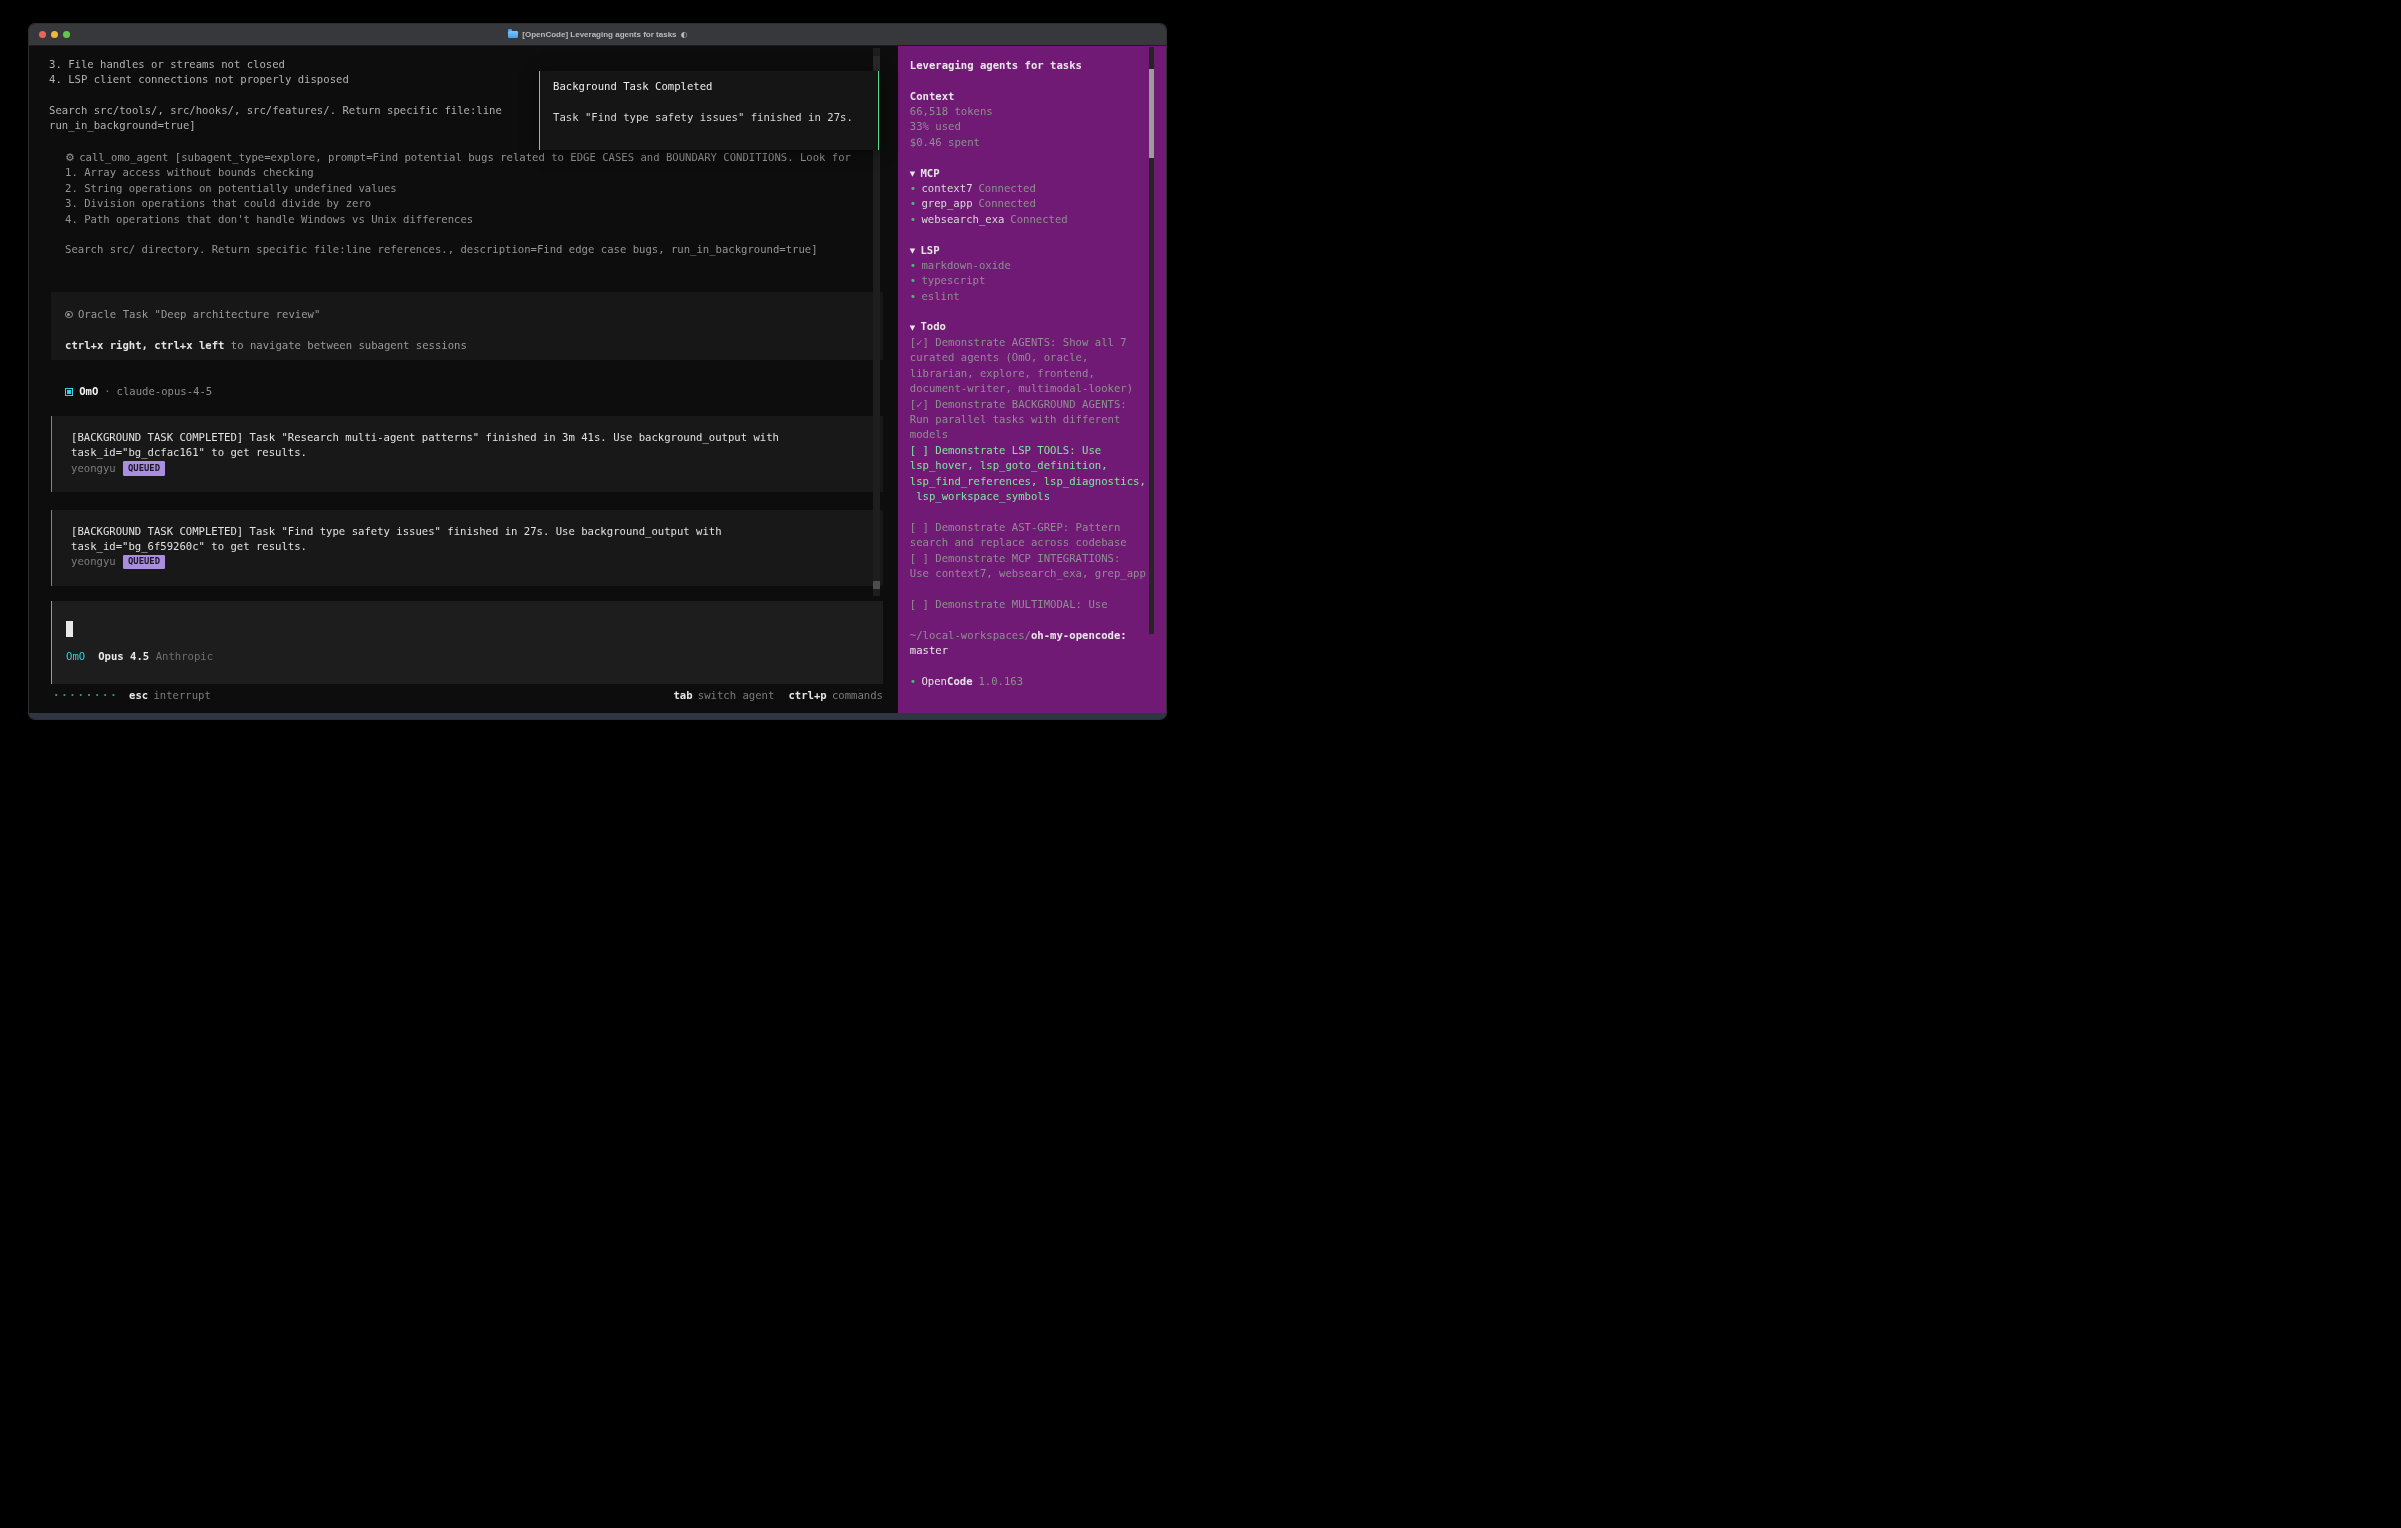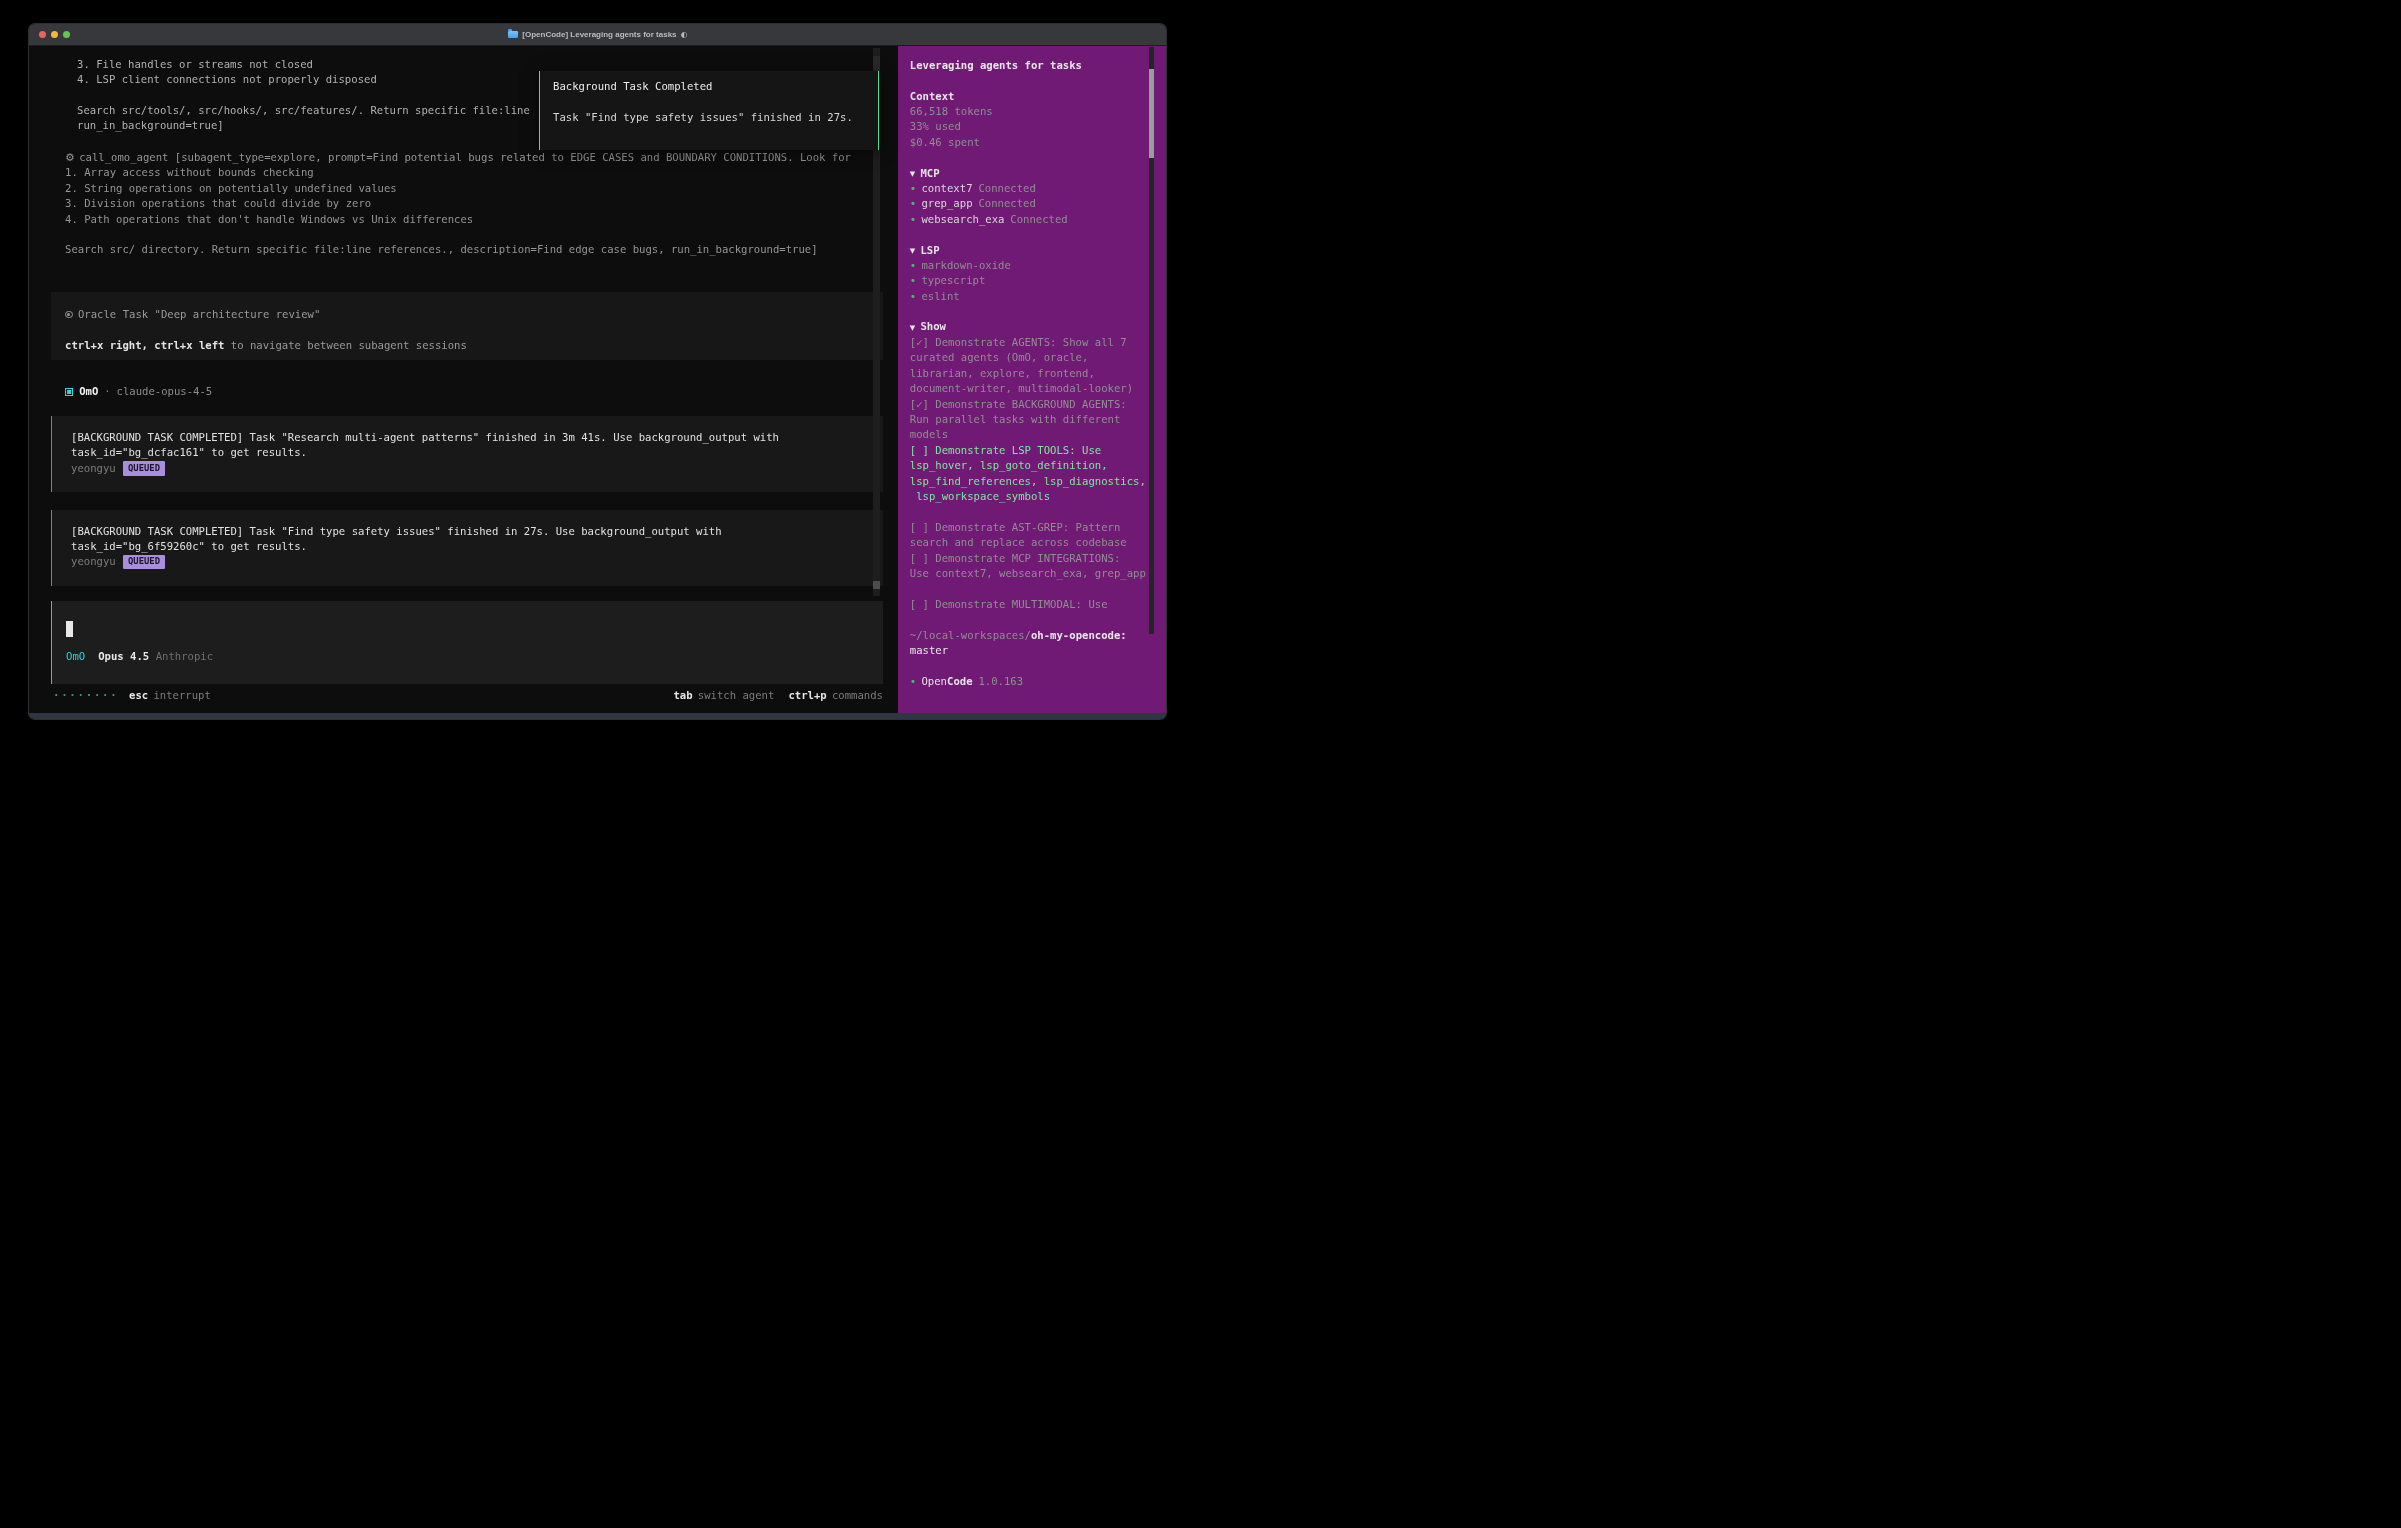--- a/index.html
+++ b/index.html
@@ -34,21 +34,21 @@
   .light { width: 7px; height: 7px; border-radius: 50%; }
   .light.red { background: #e8655a; }
   .light.yellow { background: #f0b73f; }
   .light.green { background: #63c74f; }
   .title-wrap { display: flex; align-items: center; gap: 4.1px; font-family: "Liberation Sans", sans-serif; font-size: 8px; font-weight: bold; color: #b9bbbe; }
   .folder-icon { position: relative; width: 10.6px; height: 7.7px; background: linear-gradient(#7cc4f7,#4a9fe8); border-radius: 1.2px; display: inline-block; }
   .folder-icon::before { content:""; position: absolute; left: 0; top: -1.8px; width: 4.7px; height: 2.4px; background: #4a9fe8; border-radius: 1.2px 1.2px 0 0; }
   .session-glyph { font-family: "DejaVu Sans", sans-serif; font-size: 7.7px; font-weight: normal; }
 
   
-  .scrollback { position: absolute; left: 48px; top: 32.5px; color: #b2b2b2; }
+  .scrollback { position: absolute; left: 20px; top: 32.5px; color: #b2b2b2; }
   .toolcall { position: absolute; left: 36px; top: 126px; color: #959595; }
   .toolcall .gear { margin-right: 4.7px; font-family: "DejaVu Sans", sans-serif; }
 
   .panel { position: absolute; left: 22px; width: 832px; background: #171717; }
   .oracle-panel { top: 268px; height: 68px; padding: 14.8px 0 0 14px; color: #9a9a9a; }
   .oracle-icon { display: inline-block; width: 7.7px; height: 7.7px; border: 1.2px solid #9a9a9a; border-radius: 50%; position: relative; vertical-align: -0.6px; margin-right: 5.3px; }
   .oracle-icon::after { content:""; position: absolute; left: 1.2px; top: 1.2px; width: 3px; height: 3px; border-radius: 50%; background: #9a9a9a; }
   .hint-keys { color: #e4e4e4; font-weight: bold; }
 
   .agent-row { position: absolute; left: 36px; top: 360px; height: 15.4px; display: flex; align-items: center; gap: 5.9px; }
@@ -241,21 +241,21 @@
     <div class="sb-line sb-header"><span class="tri">▼</span><span>LSP</span></div>
     <div>
 
         <div class="sb-line"><span class="bullet">•</span><span class="dim">markdown-oxide</span></div>
 
         <div class="sb-line"><span class="bullet">•</span><span class="dim">typescript</span></div>
 
         <div class="sb-line"><span class="bullet">•</span><span class="dim">eslint</span></div>
       </div>
     <div class="sb-gap"></div>
-    <div class="sb-line sb-header"><span class="tri">▼</span><span>Show</span></div>
+    <div class="sb-line sb-header"><span class="tri">▼</span><span>Todo</span></div>
     <pre class="todo-done">[✓] Demonstrate AGENTS: Show all 7
 curated agents (OmO, oracle,
 librarian, explore, frontend,
 document-writer, multimodal-looker)
 [✓] Demonstrate BACKGROUND AGENTS:
 Run parallel tasks with different
 models</pre>
     <pre class="todo-current">[ ] Demonstrate LSP TOOLS: Use
 lsp_hover, lsp_goto_definition,
 lsp_find_references, lsp_diagnostics,

